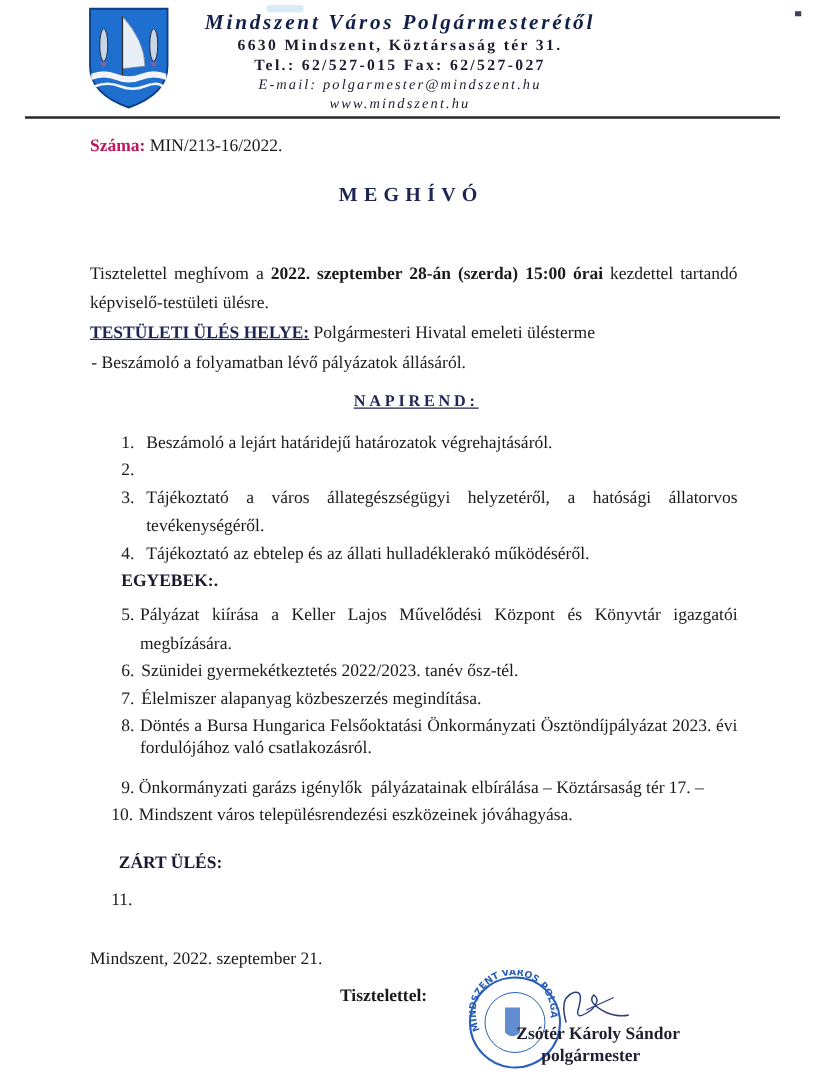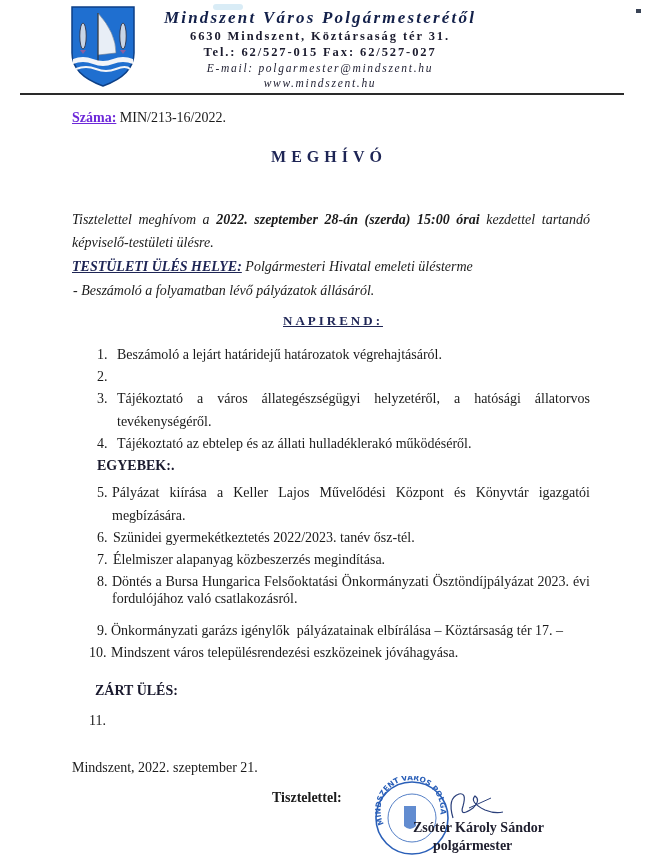--- a/index.html
+++ b/index.html
@@ -27,27 +27,27 @@
     font-size: 11.5px; letter-spacing: 1.7px; color: #1b1b2e;
   }
   .hdr-email { top: 62px; }
   .hdr-web { top: 77px; }
   .hdr-rule { left: 20px; top: 93px; width: 604px; height: 2px; background: #2a2a2a; }
   .corner-mark { left: 636px; top: 9px; width: 5px; height: 4px; background: #3a4456; }
   .smudge { left: 213px; top: 4px; width: 30px; height: 6px; background: #cfe7f4; border-radius: 3px; opacity: .8; }
 
   
   .ref { left: 72px; top: 110px; font-size: 14px; }
-  .ref b { color: #6d28d9; text-decoration: underline; }
+  .ref b { color: #be185d; }
   .title {
     left: 0; width: 650px; top: 148px; text-align: center;
     font-weight: bold; font-size: 16px; letter-spacing: 5px; color: #1e2555;
     padding-left: 8px; box-sizing: border-box;
   }
-  .para { left: 72px; width: 518px; font-size: 14px; line-height: 20px; font-style: italic; }
+  .para { left: 72px; width: 518px; font-size: 14px; line-height: 20px; }
   .p1 { top: 210px; text-align: justify; text-align-last: justify; }
   .p1b { top: 233px; }
   .p2 { top: 257px; }
   .p2 .lbl { font-weight: bold; text-decoration: underline; color: #1e2555; }
   .p3 { top: 281px; left: 73px; }
 
   .napirend {
     left: 0; width: 650px; top: 313px; text-align: center; font-weight: bold;
     font-size: 13px; letter-spacing: 3px; text-decoration: underline; color: #1e2555;
     padding-left: 16px; box-sizing: border-box;

